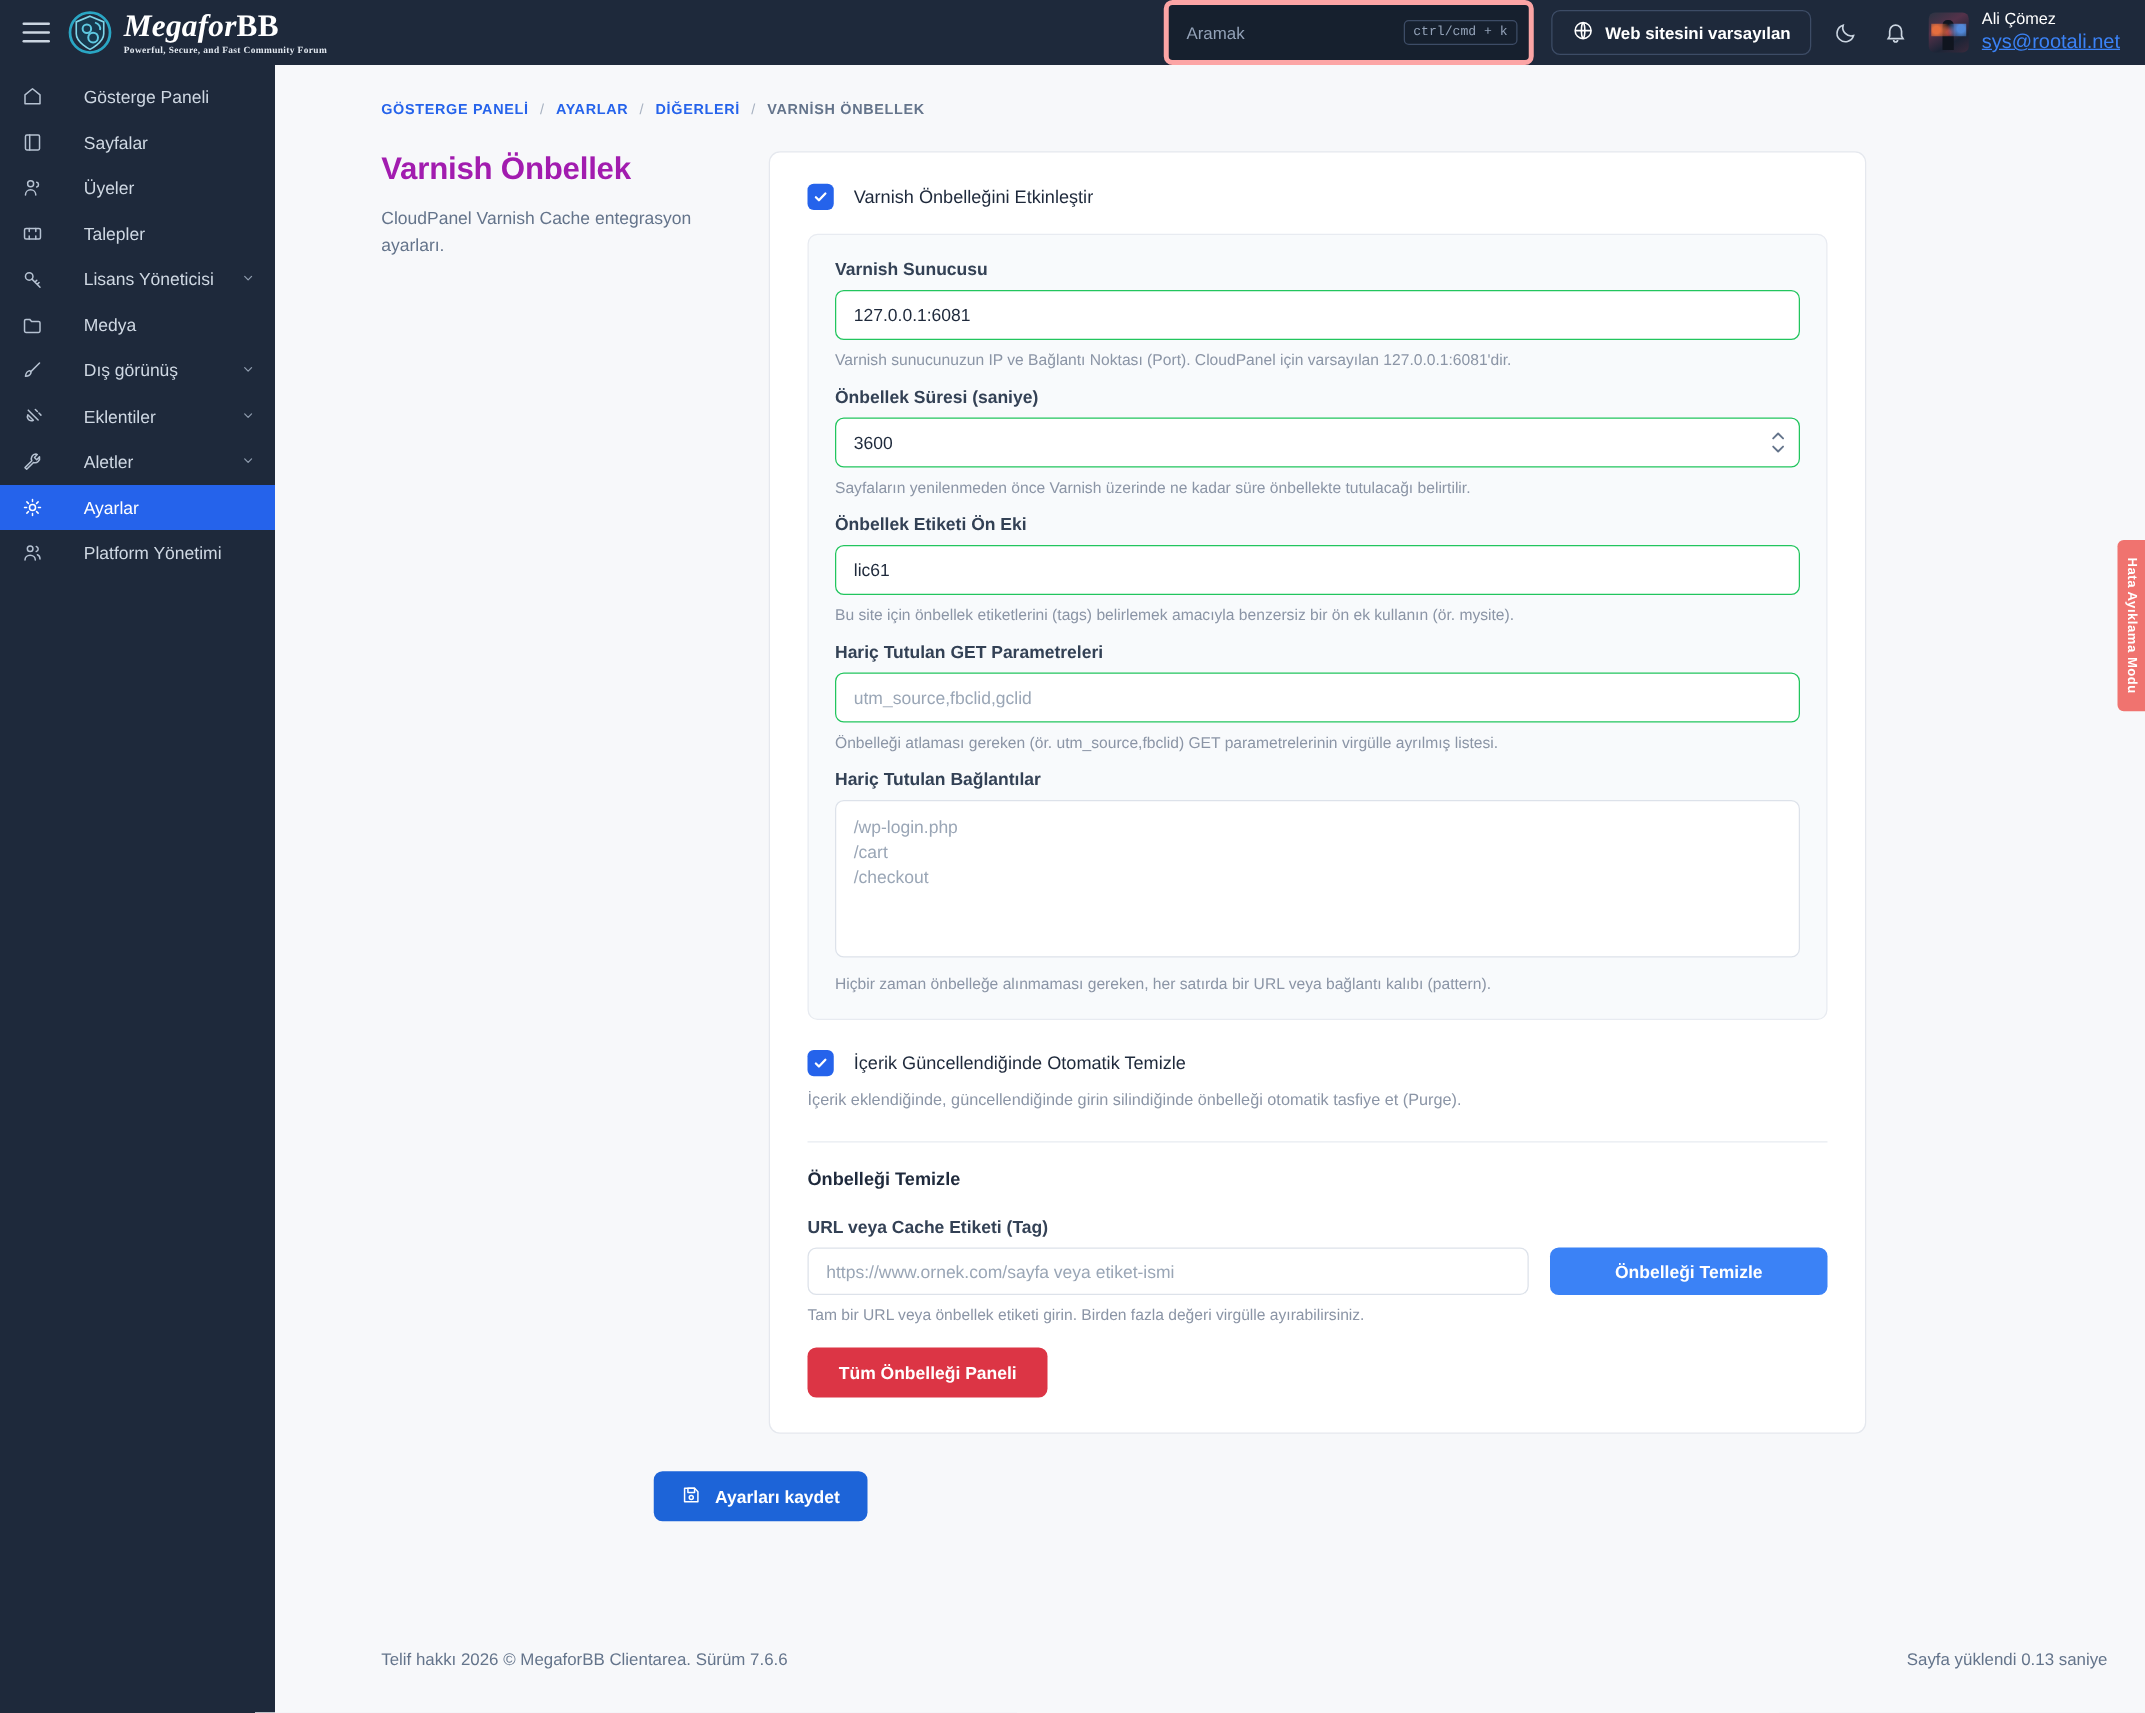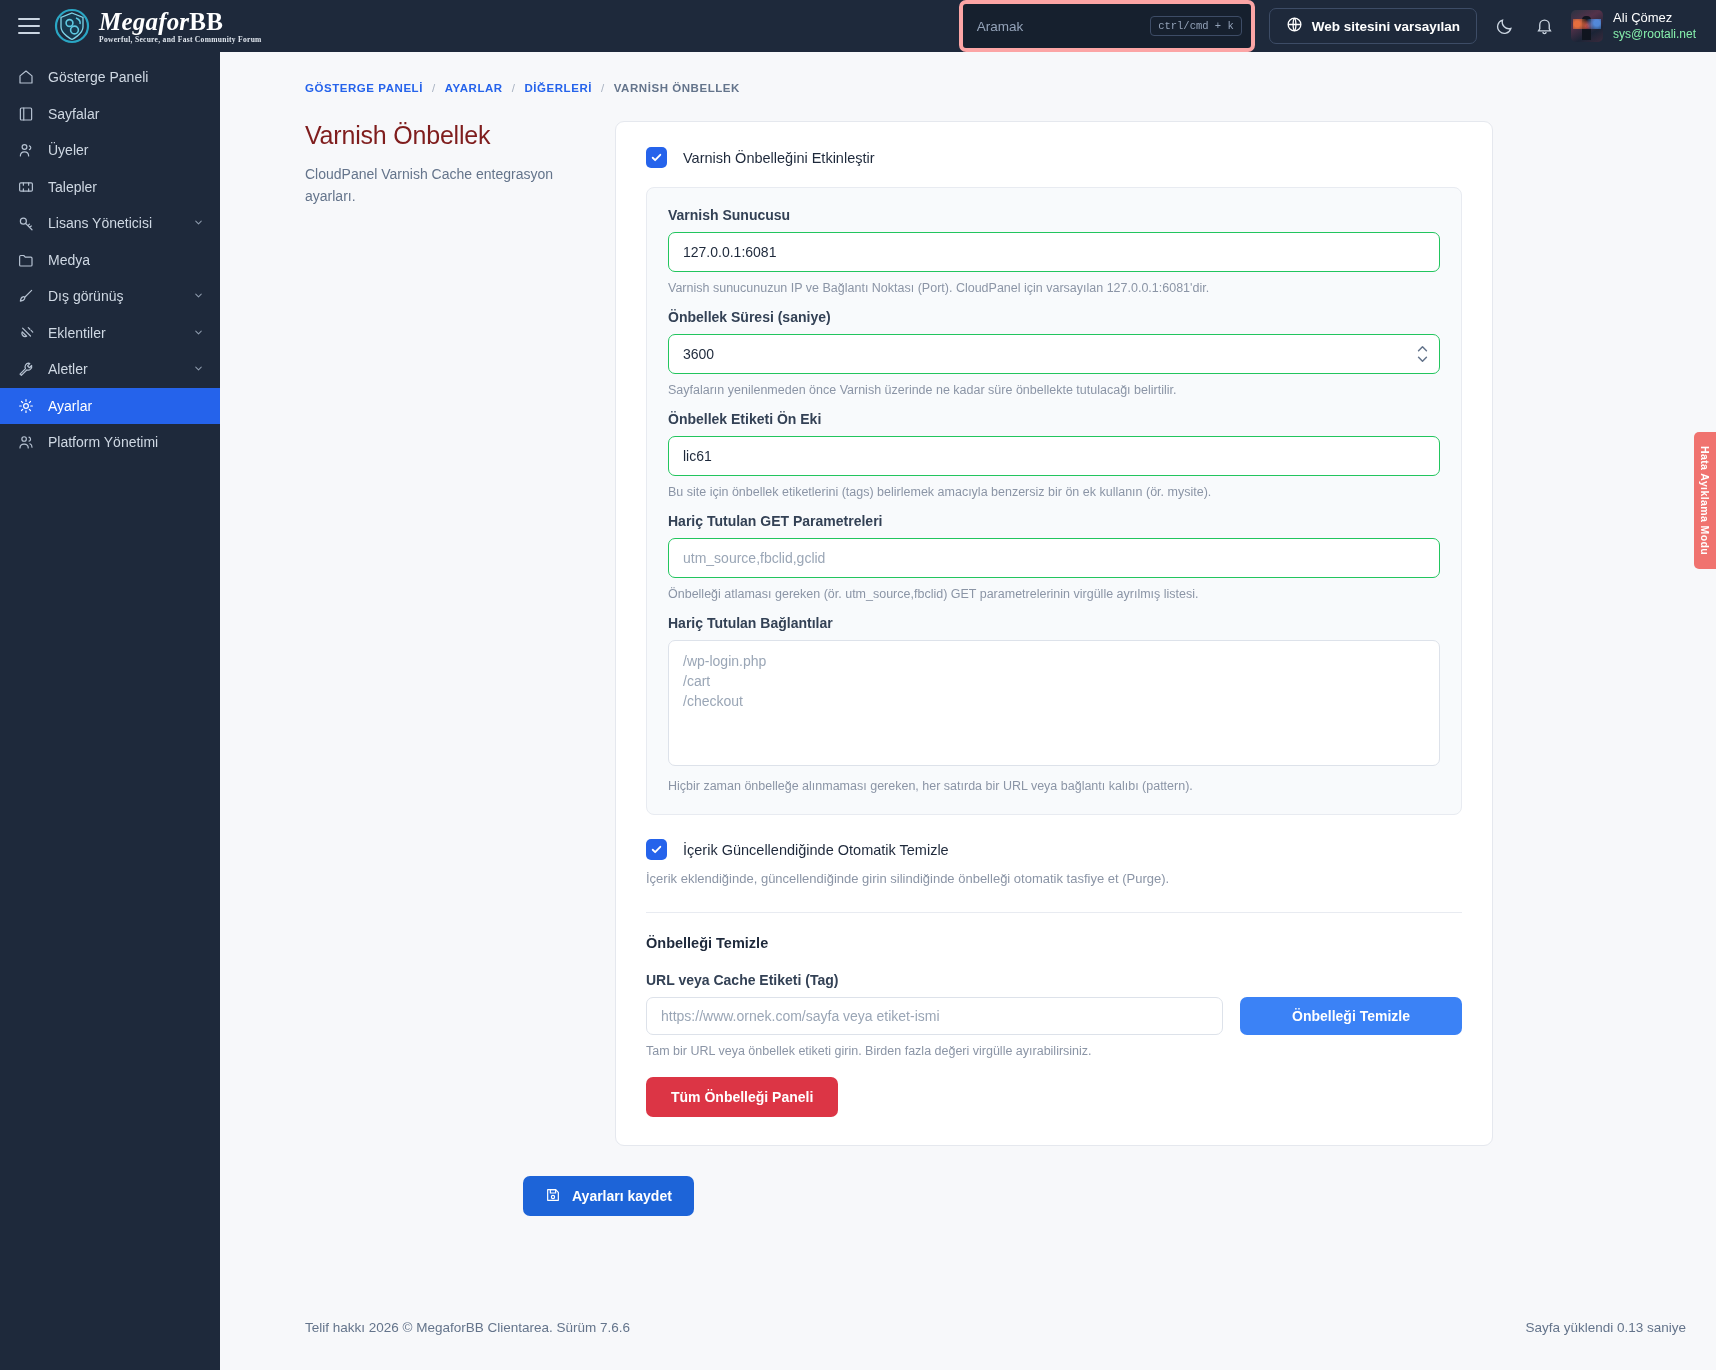--- a/index.html
+++ b/index.html
@@ -85,21 +85,21 @@
   }
   .avatar::after {
     content: ""; position: absolute; left: 2px; top: 9px;
     width: 28px; height: 10px;
     background: radial-gradient(circle at 15% 50%, rgba(255,120,60,.85) 0 12%, transparent 45%),
                 radial-gradient(circle at 85% 40%, rgba(90,160,255,.8) 0 12%, transparent 45%),
                 radial-gradient(circle at 50% 70%, rgba(255,90,90,.6) 0 10%, transparent 40%);
   }
   .user-meta { display: flex; flex-direction: column; line-height: 1.3; }
   .user-name { font-size: 13px; color: #ffffff; }
-  .user-mail { font-size: 12px; color: #86efac; }
+  .user-mail { font-size: 16px; color: #3b82f6; text-decoration: underline; }
 
   
   .sidebar {
     position: absolute; top: 52px; left: 0;
     width: 220px; height: 1318px;
     background: #1e293b;
     padding-top: 7px;
     z-index: 20;
   }
   .nav-item {
@@ -107,21 +107,21 @@
     display: flex; align-items: center;
     padding: 0 16px;
     color: #cfd8e3; font-size: 14px;
     cursor: pointer;
   }
   .nav-item .nav-ico {
     width: 19px; height: 19px; margin-right: 13px;
     display: flex; align-items: center; justify-content: center;
     color: #b6c2d2; flex: none;
   }
-  .nav-item .nav-label { flex: 1; }
+  .nav-item .nav-label { flex: 1; margin-left: 19px; }
   .nav-item .chev { color: #8e9bad; flex: none; margin-left: 6px; }
   .nav-item.active { background: #2563eb; color: #ffffff; }
   .nav-item.active .nav-ico { color: #ffffff; }
 
   
   .main {
     position: absolute; top: 52px; left: 220px;
     width: 1496px; height: 1318px;
     background: #f7f8fa;
     overflow: hidden;
@@ -133,21 +133,21 @@
   }
   .breadcrumb .crumb { color: #2563eb; cursor: pointer; }
   .breadcrumb .crumb.current { color: #64748b; cursor: default; }
   .breadcrumb .sep { color: #a8b2c1; font-weight: normal; }
 
   .content {
     display: flex;
     padding: 27px 0 0 85px;
   }
   .left-col { width: 310px; flex: none; padding-right: 20px; }
-  .page-title { font-size: 25px; font-weight: normal; color: #7f1d1d; letter-spacing: -.2px; }
+  .page-title { font-size: 25px; font-weight: bold; color: #a21caf; letter-spacing: -.2px; }
   .page-desc { margin-top: 14px; font-size: 14px; line-height: 1.55; color: #64748b; }
 
   .card {
     width: 878px; flex: none;
     background: #ffffff;
     border: 1px solid #e5e8ee;
     border-radius: 9px;
     padding: 25px 30px 28px 30px;
   }
 

